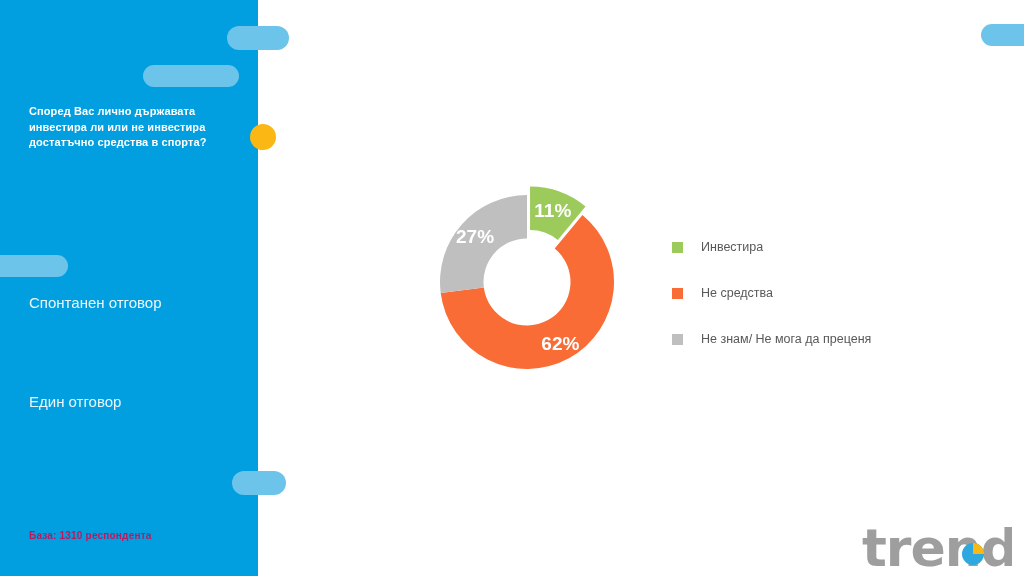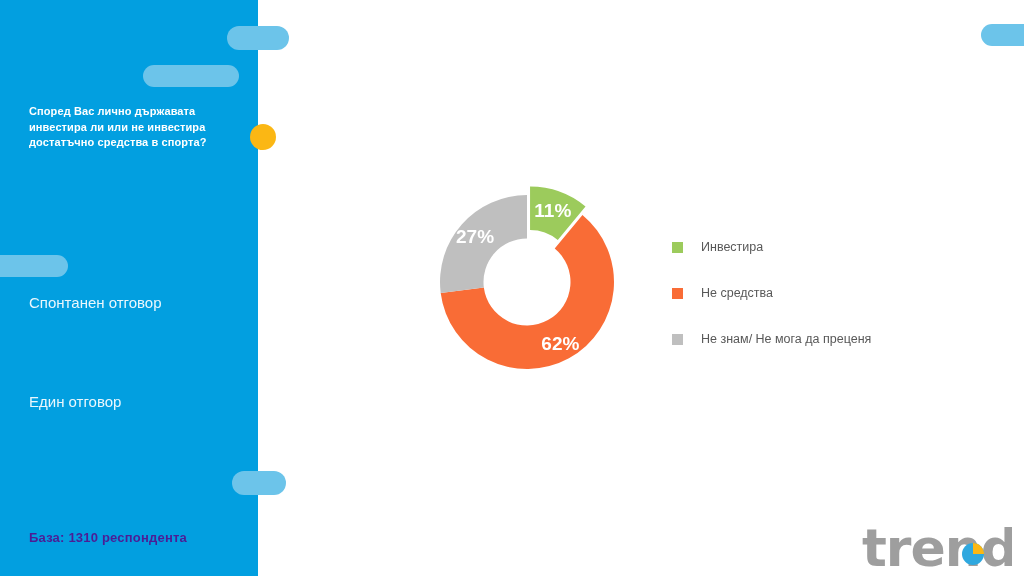--- a/index.html
+++ b/index.html
@@ -75,22 +75,22 @@
     font-size: 15px;
     line-height: 1.3;
   }
   .note-1 { top: 293px; }
   .note-2 { top: 348px; margin-top: 44px; }
 
   .base-label {
     position: absolute;
     left: 29px;
     top: 530px;
-    color: #4c1d95;
-    font-size: 13px;
+    color: #be185d;
+    font-size: 10px;
     font-weight: bold;
     letter-spacing: 0.2px;
   }
 
   
   .chart-area {
     position: absolute;
     left: 420px;
     top: 150px;
     width: 240px;

